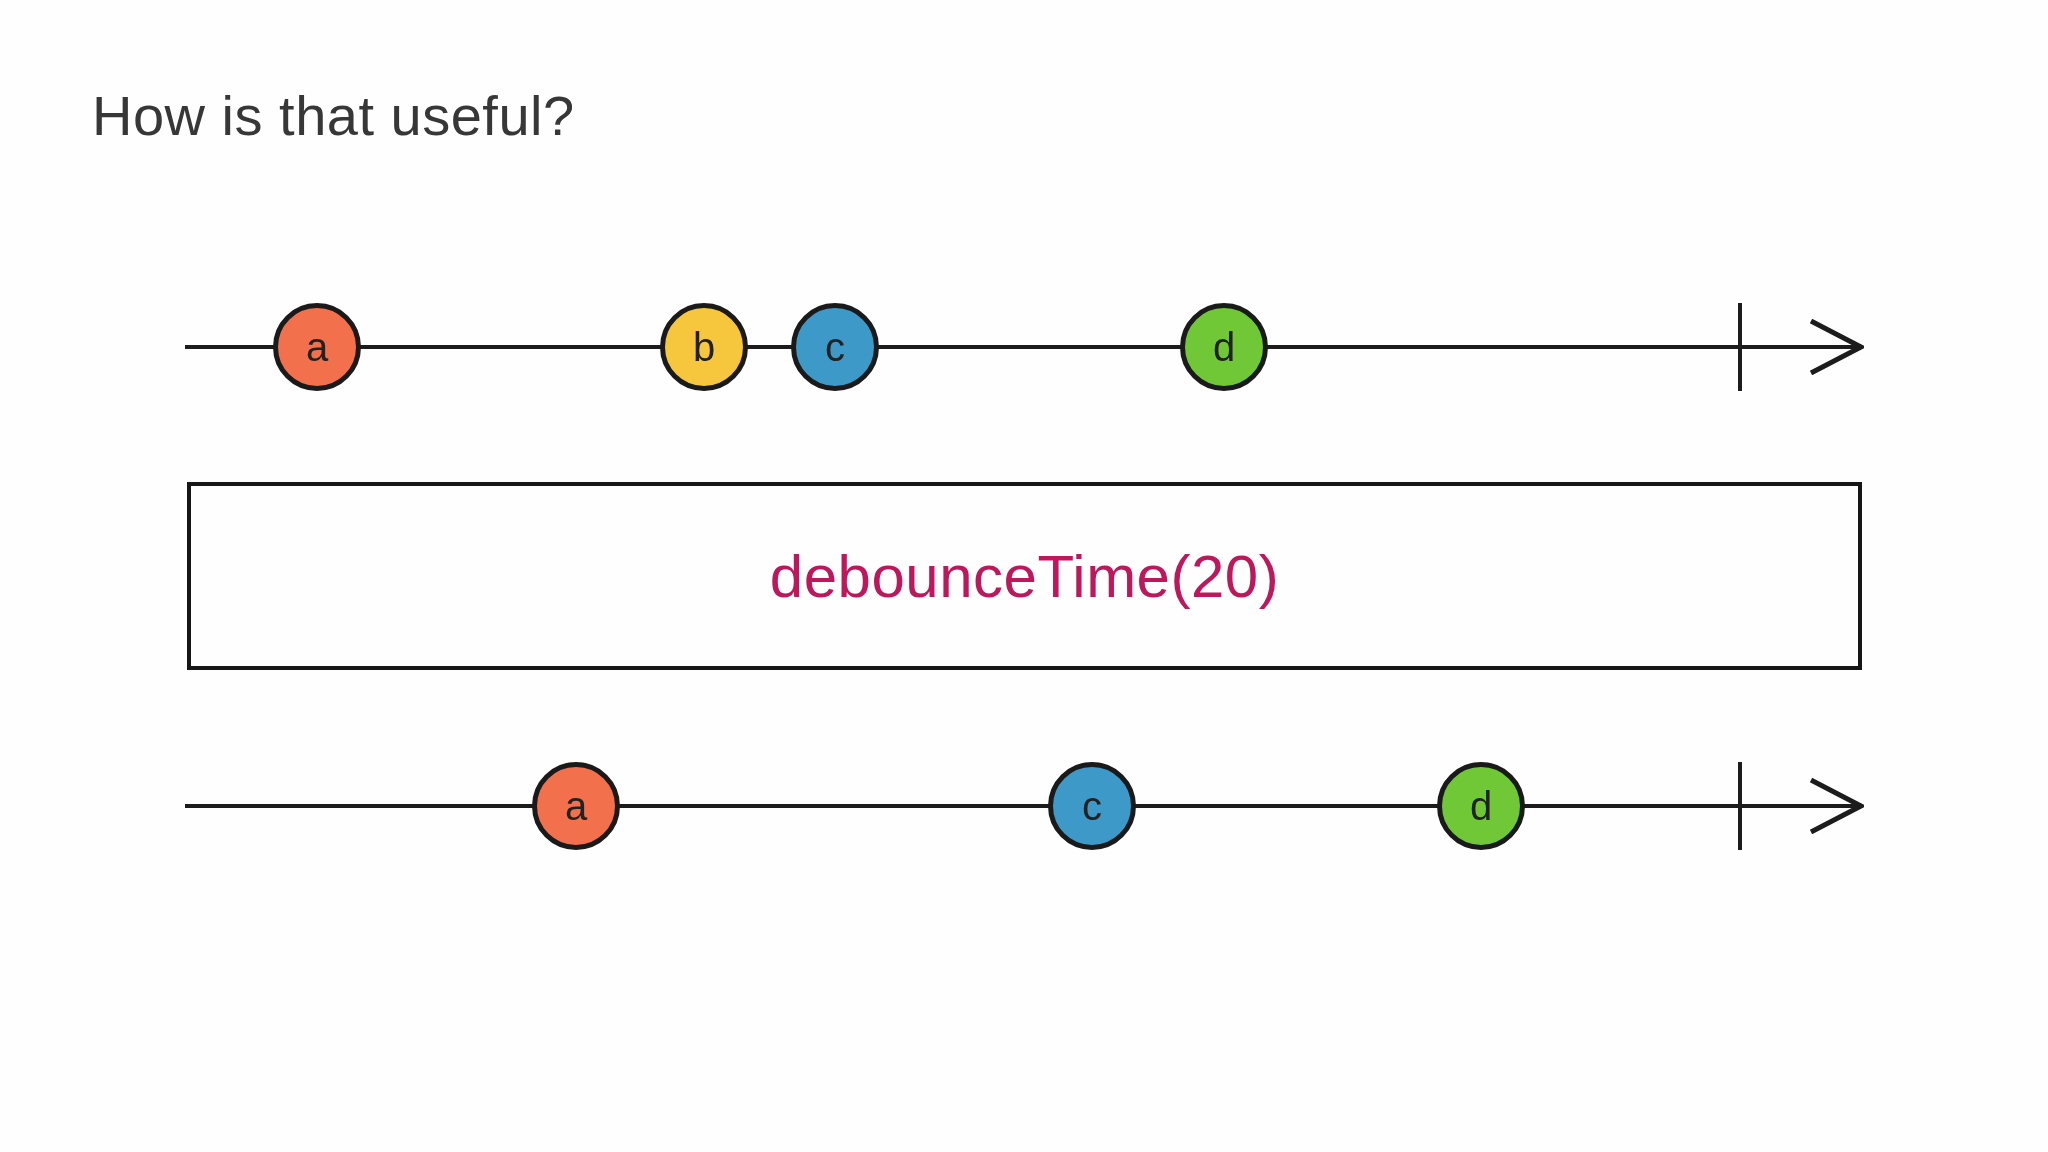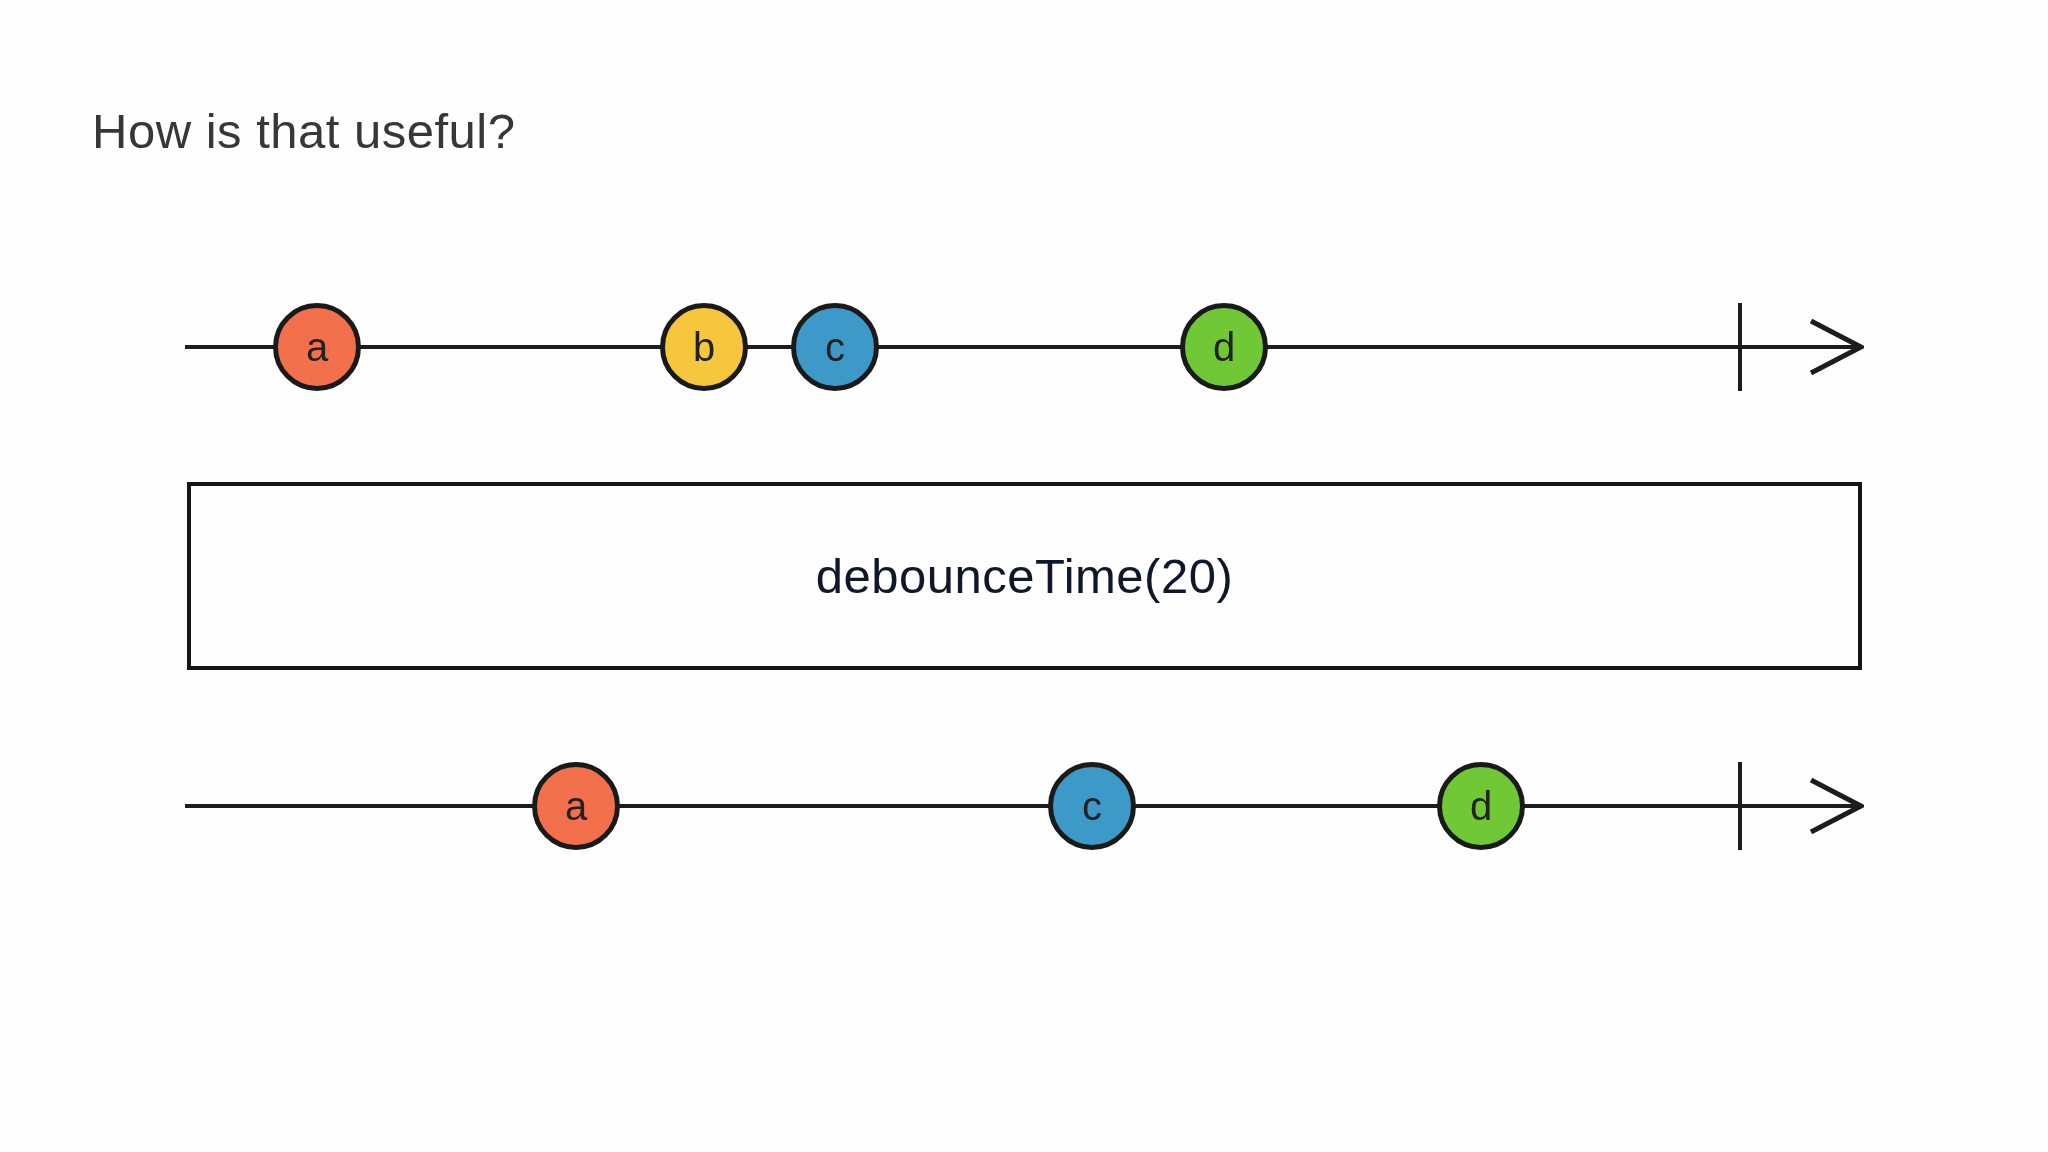--- a/index.html
+++ b/index.html
@@ -8,26 +8,25 @@
     position: relative;
     background: #fefefe;
     font-family: "Liberation Sans", "DejaVu Sans", sans-serif;
   }
   .slide { position: absolute; inset: 0; }
 
   .title {
     position: absolute;
     left: 92px;
     top: 88px;
-    font-size: 49px;
+    font-size: 56px;
     font-weight: 400;
     letter-spacing: 0.5px;
     color: #373737;
     line-height: 1;
-    margin-top: 19px;
   }
 
   
   .timeline {
     position: absolute;
     left: 0;
     width: 2048px;
     height: 88px;
   }
   .timeline.tl-source { top: 303px; }
@@ -79,22 +78,22 @@
     top: 482px;
     width: 1675px;
     height: 188px;
     border: 4px solid #161616;
     background: #fefefe;
     display: flex;
     align-items: center;
     justify-content: center;
   }
   .op-box span {
-    font-size: 49px;
-    color: #0f172a;
+    font-size: 60px;
+    color: #be185d;
     letter-spacing: 0.5px;
   }
 </style>
 </head>
 <body style="background: rgb(254, 254, 254);">
 
 <div class="slide">
 
   <h1 class="title" style="color: rgb(55, 55, 55);">How is that useful?</h1>
 

